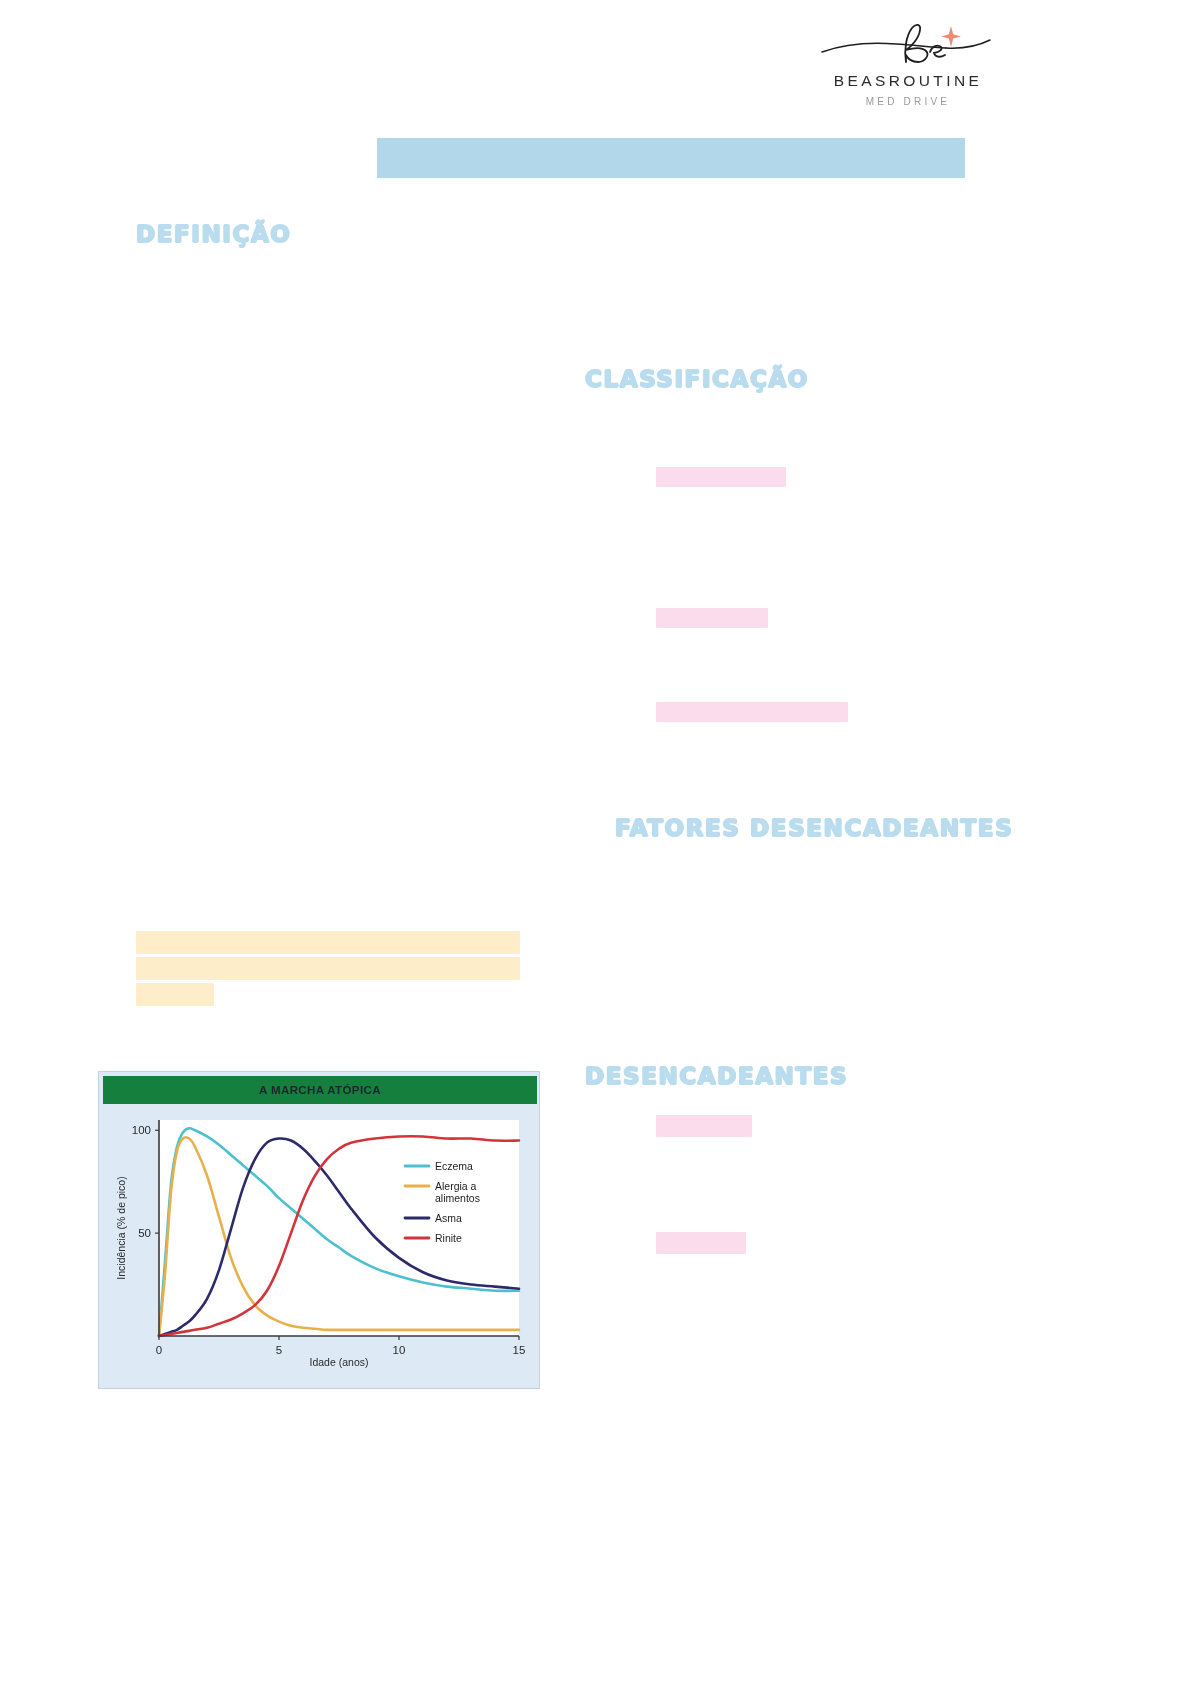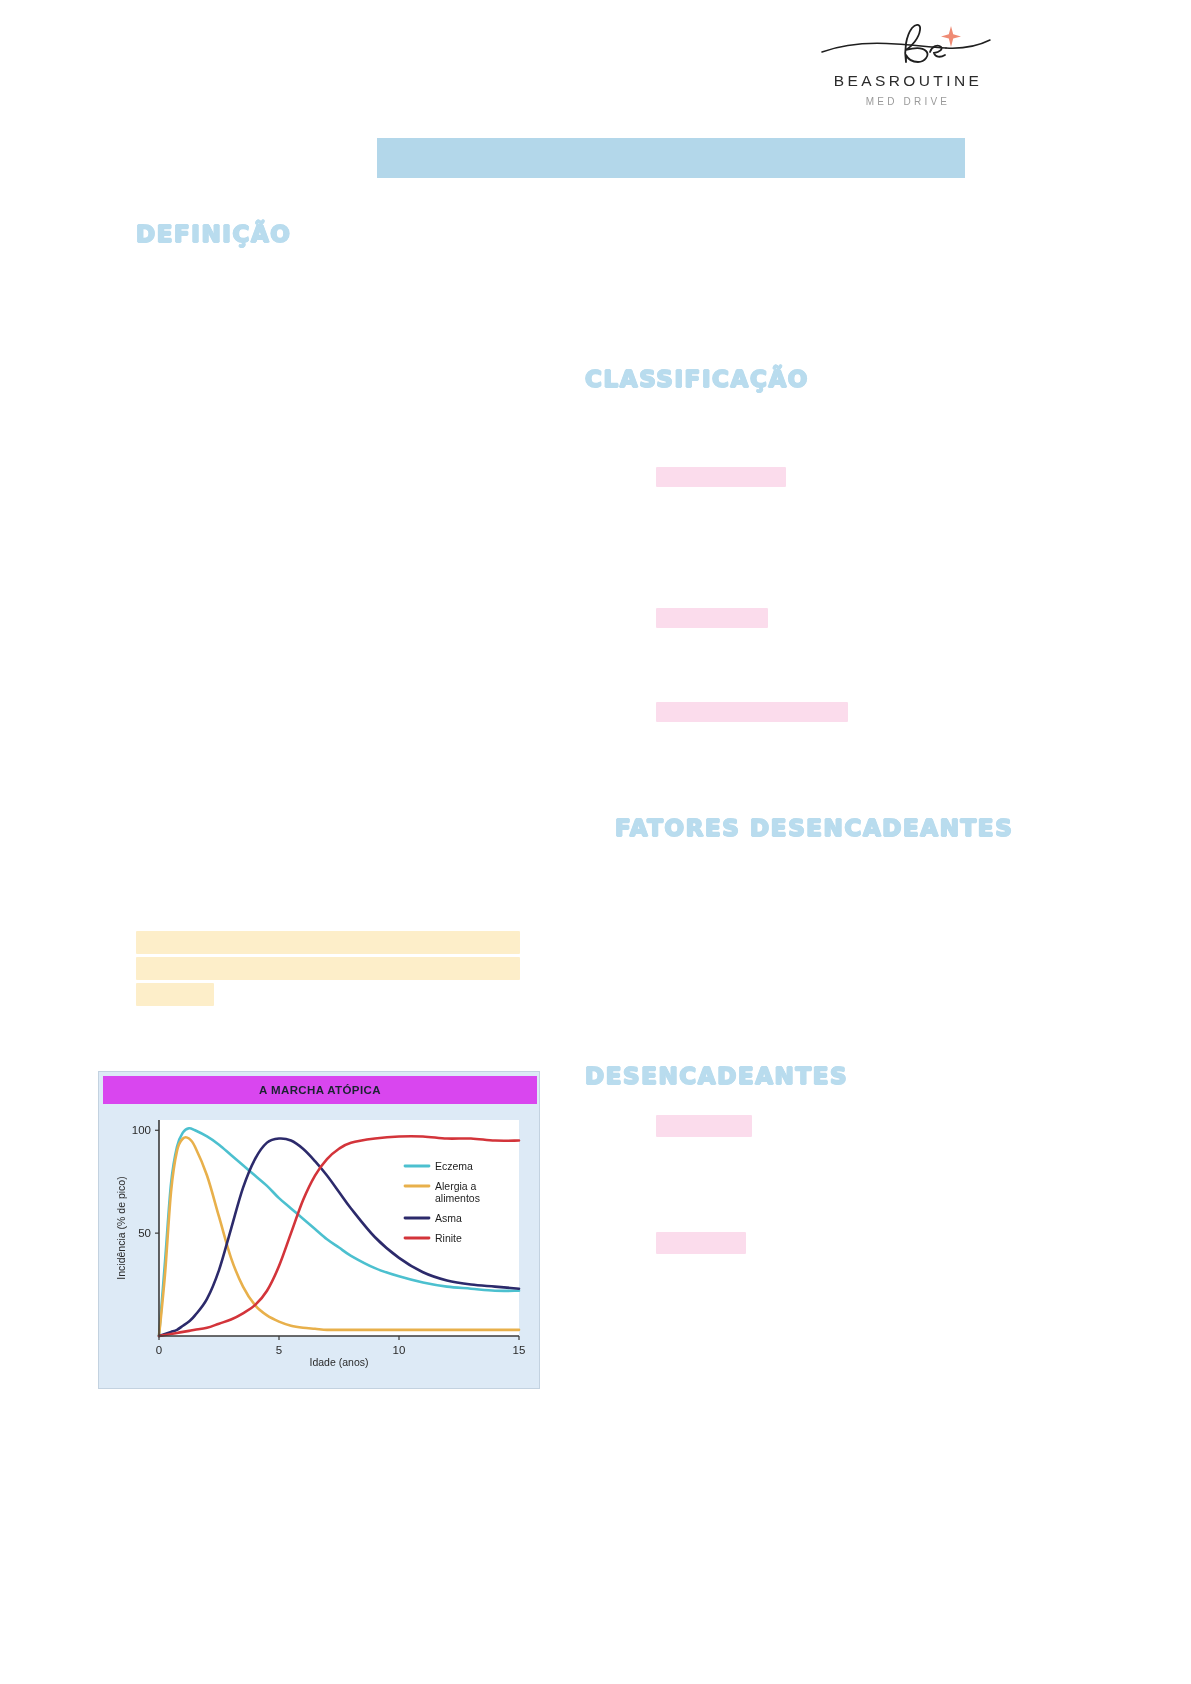--- a/index.html
+++ b/index.html
@@ -131,21 +131,21 @@
     background: #ddeaf6;
     border: 1px solid #c3d2e0;
     box-sizing: border-box;
   }
   #chart-title-bar {
     position: absolute;
     left: 4px;
     top: 4px;
     width: 434px;
     height: 28px;
-    background: #d946ef;
+    background: #15803d;
   }
   #chart-title-text {
     display: block;
     width: 100%;
     line-height: 28px;
     text-align: center;
     color: #1b2430;
     font-size: 11.5px;
     font-weight: bold;
     letter-spacing: 0.4px;

